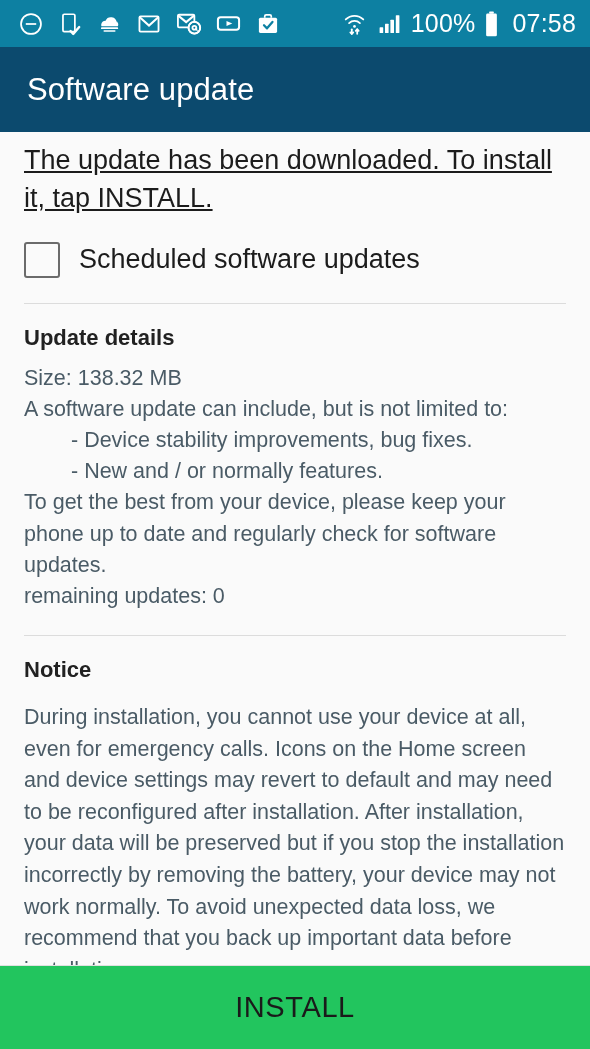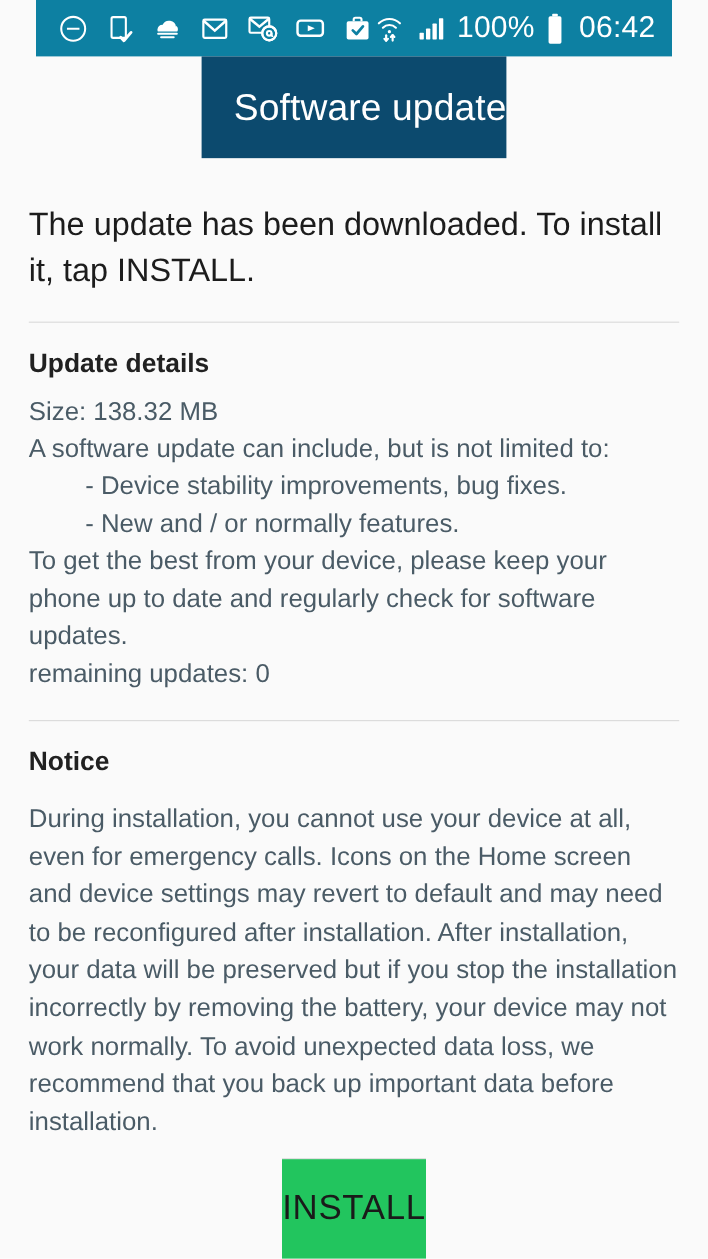--- a/index.html
+++ b/index.html
@@ -13,21 +13,20 @@
     overflow: hidden;
   }
 
   #screen {
     position: relative;
     width: 590px;
     height: 1049px;
     background: #fafafa;
     display: flex;
     flex-direction: column;
-    align-items: center;
   }
 
   
   #status-bar {
     height: 47px;
     background: #0d80a2;
     display: flex;
     align-items: center;
     padding: 0 14px 0 18px;
     flex: 0 0 auto;
@@ -80,22 +79,23 @@
     flex: 1 1 auto;
     background: #fafafa;
     padding: 0 24px;
     overflow: hidden;
   }
 
   #headline {
     color: #1c1c1c;
     font-size: 27px;
     line-height: 1.42;
-    padding-top: 36px;
-    font-weight: 400;
+    padding-top: 9px;
+    font-weight: 400;
+    text-decoration: underline;
   }
 
   #checkbox-row {
     display: flex;
     align-items: center;
     gap: 19px;
     margin-top: 22px;
     padding: 2px 0;
   }
   #scheduled-checkbox {
@@ -250,32 +250,36 @@
 
       <span class="sb-text" id="battery-pct">100%</span>
 
       <span class="sb-icon">
         <svg width="17" height="28" viewBox="0 0 12 24" fill="#ffffff">
           <rect x="4" y="1.2" width="4" height="2" rx="0.6"></rect>
           <rect x="1.4" y="3" width="9.2" height="19.6" rx="1.2"></rect>
         </svg>
       </span>
 
-      <span class="sb-text" id="clock">06:42</span>
+      <span class="sb-text" id="clock">07:58</span>
     </div>
   </div>
 
   <div id="app-bar">
     <span id="app-title">Software update</span>
   </div>
 
   <div id="content">
 
     <div id="headline" class="headline">The update has been downloaded. To install it, tap INSTALL.</div>
 
+    <div id="checkbox-row">
+      <div id="scheduled-checkbox"></div>
+      <span id="checkbox-label">Scheduled software updates</span>
+    </div>
 
     <div class="divider"></div>
 
     <div class="section-heading">Update details</div>
 
     <div id="update-size" class="body-text">Size: 138.32 MB</div>
     <div id="update-intro" class="body-text">A software update can include, but is not limited to:</div>
     <div class="body-text bullet-line"> - Device stability improvements, bug fixes.</div>
     <div class="body-text bullet-line"> - New and / or normally features.</div>
     <div id="update-outro" class="body-text">To get the best from your device, please keep your phone up to date and regularly check for software updates.</div>

